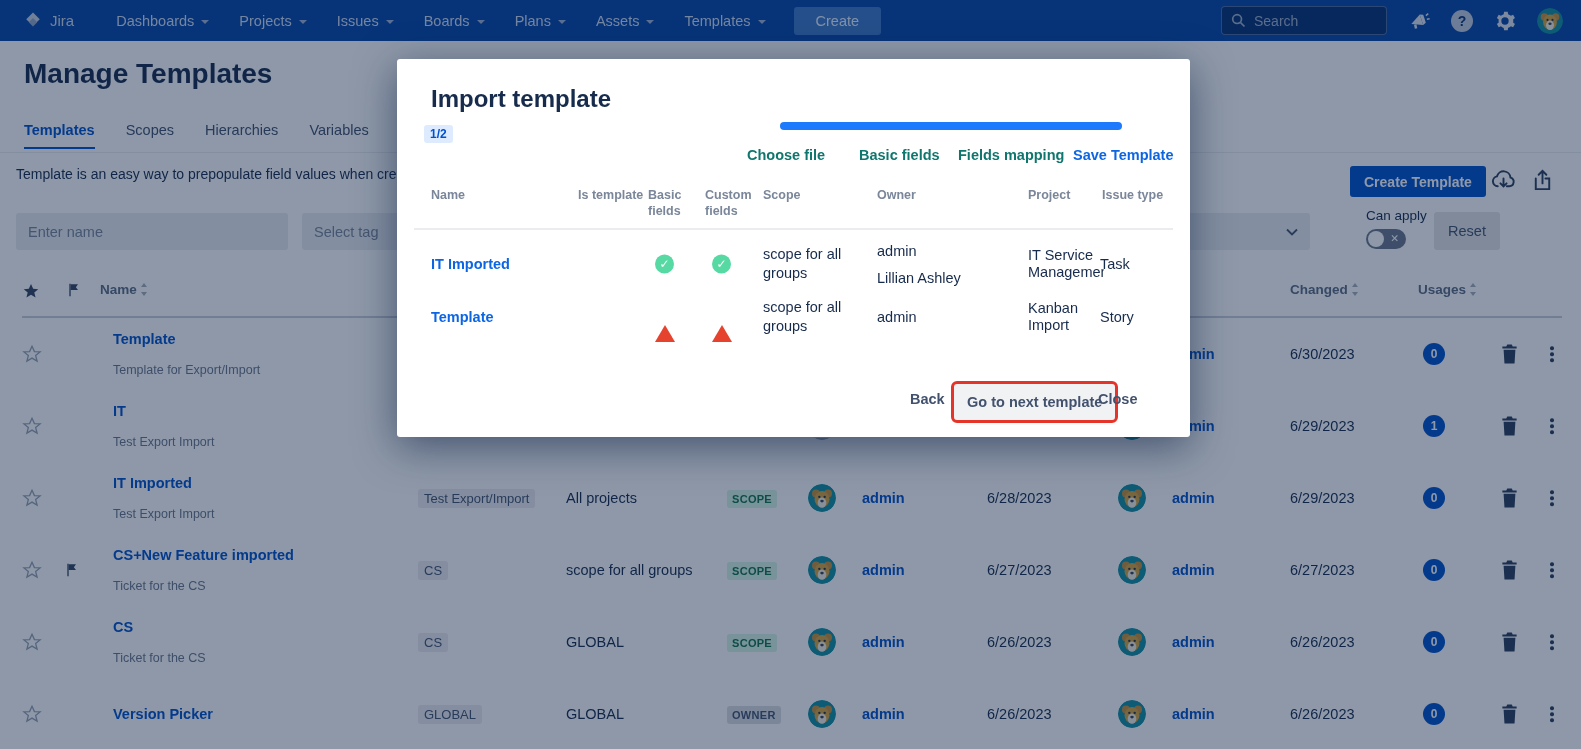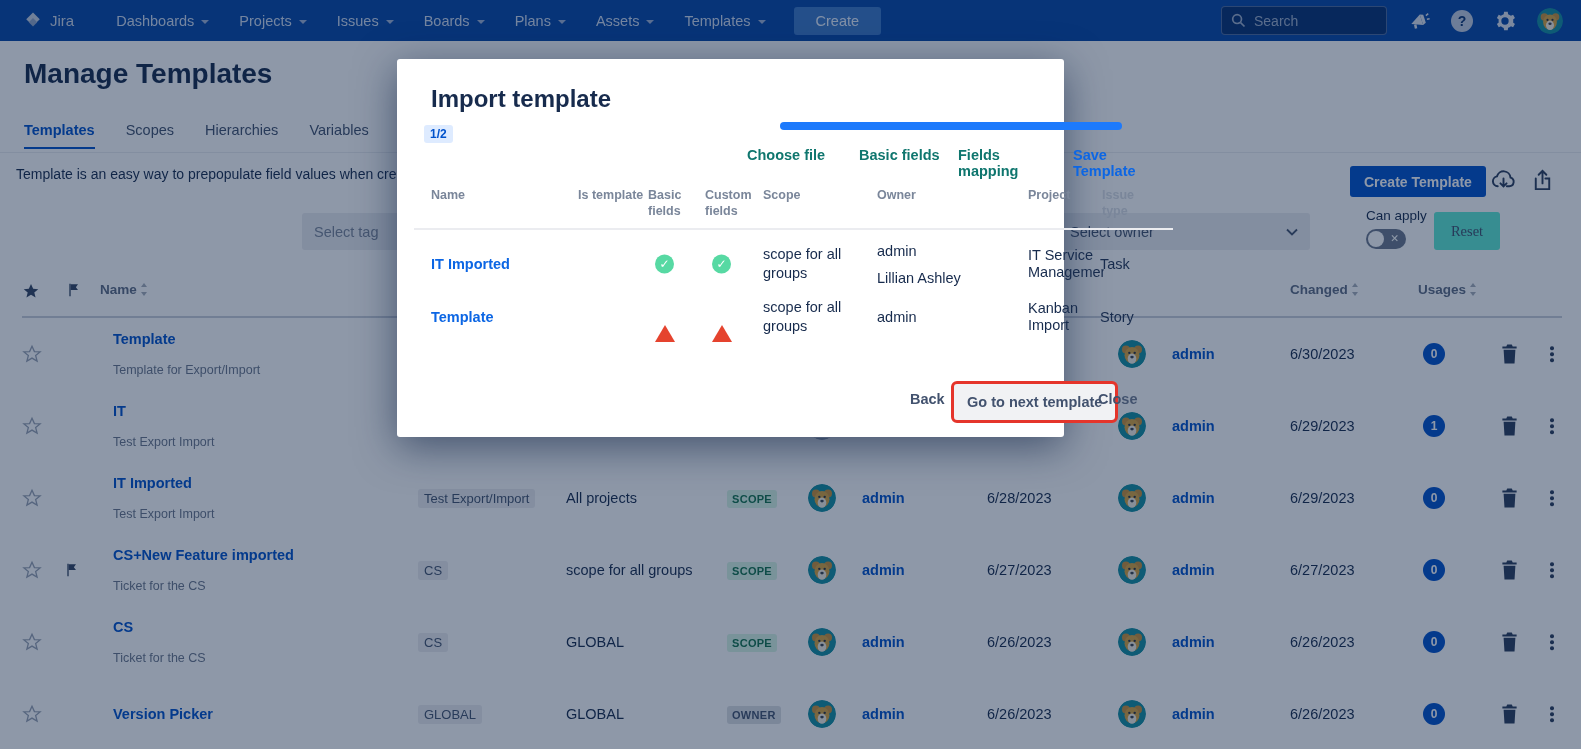--- a/index.html
+++ b/index.html
@@ -42,22 +42,22 @@
         font-size:14.5px; color:#172B4D; padding:0 12px; font-family:inherit; }
   .tf::placeholder { color:#7A869A; }
   .select { position:absolute; height:37px; background:#EBECF0; border-radius:3px; display:flex;
             align-items:center; padding:0 12px; font-size:14.5px; color:#44546F; cursor:pointer; }
   .select .chev { margin-left:auto; }
   .can-apply-label { position:absolute; left:1366px; top:208px; font-size:13.5px; color:#172B4D; }
   .toggle { position:relative; width:40px; height:20px; background:#6B778C; border-radius:10px; cursor:pointer; }
   .toggle .knob { position:absolute; left:2px; top:2px; width:16px; height:16px; background:#fff; border-radius:50%; }
   .toggle .x { position:absolute; right:7px; top:3px; color:#fff; font-size:10.5px; font-weight:bold; }
   .toggle-filter { position:absolute; left:1366px; top:229px; }
-  .reset-btn { position:absolute; left:1434px; top:212px; width:66px; height:38px; background:#5eead4;
-               border:none; border-radius:3px; color:#42526E; font-size:14.5px; cursor:pointer; font-family:Liberation Serif, serif; }
+  .reset-btn { position:absolute; left:1434px; top:212px; width:66px; height:38px; background:#e5e5e5;
+               border:none; border-radius:3px; color:#42526E; font-size:14.5px; cursor:pointer; font-family:Liberation Sans, sans-serif; }
   .create-template-btn { position:absolute; left:1350px; top:166px; height:31px; background:#0052CC; color:#fff;
                border:none; border-radius:3px; font-size:14px; font-weight:600; padding:0 14px; cursor:pointer; font-family:inherit; }
   .io-ic { position:absolute; top:168px; width:25px; height:25px; cursor:pointer; }
 
   
   .th { position:absolute; top:282px; font-size:13.5px; font-weight:600; color:#5E6C84;
         display:flex; align-items:center; gap:3px; }
   .hdr-divider { position:absolute; left:22px; top:316px; width:1540px; height:2px; background:#C9CFDA; }
   .rows { position:absolute; left:0; top:318px; width:1581px; }
   .row { position:relative; height:72px; }
@@ -81,21 +81,21 @@
   .c-usages { left:1423px; }
   .usage-badge { width:22px; height:22px; border-radius:50%; background:#0052CC; color:#fff;
                  font-size:12px; font-weight:700; display:flex; align-items:center; justify-content:center; }
   .c-trash { left:1500px; cursor:pointer; } .c-kebab { left:1546px; cursor:pointer; }
   .kebab { display:flex; flex-direction:column; gap:2.5px; padding:4px; }
   .kebab i { width:3.5px; height:3.5px; border-radius:50%; background:#2C3E5D; }
   .av28 { width:28px; height:28px; border-radius:50%; overflow:hidden; display:block; }
 
   
   .blanket { position:absolute; inset:0; background:rgba(9,30,66,0.46); z-index:40; }
-  .modal { position:absolute; left:397px; top:59px; width:667px; height:378px; background:#fff;
+  .modal { position:absolute; left:397px; top:59px; width:793px; height:378px; background:#fff;
            border-radius:3px; box-shadow:0 10px 40px rgba(9,30,66,0.55); z-index:50; }
   .m-title { position:absolute; left:34px; top:26px; font-size:24px; font-weight:600; color:#172B4D; }
   .m-counter { position:absolute; left:27px; top:66px; background:#DEEBFF; color:#0052CC;
                font-size:12px; font-weight:700; padding:2px 6px; border-radius:3px; }
   .m-progress { position:absolute; left:383px; top:63px; width:342px; height:8px; background:#1D7AFC; border-radius:4px; }
   .m-step { position:absolute; top:88px; font-size:14.5px; font-weight:600; color:#0f766e; cursor:pointer; }
   .m-step.active { color:#0C66E4; }
   .m-col { position:absolute; top:128px; font-size:12.5px; font-weight:600; color:#7A869A; line-height:16px; }
   .m-divider { position:absolute; left:17px; top:169px; width:759px; height:2px; background:#EBECF0; }
   .mrow { position:absolute; left:0; width:793px; height:53px; }
@@ -236,20 +236,21 @@
     <div class="tab active">Templates</div>
     <div class="tab">Scopes</div>
     <div class="tab">Hierarchies</div>
     <div class="tab">Variables</div>
     <div class="tab">Tags</div>
     <div class="tab">Che</div>
   </div>
   <div class="tabs-divider"></div>
   <p class="page-desc">Template is an easy way to prepopulate field values when creat</p>
 
+  <input class="tf" style="left: 16px; top: 213px; width: 272px;" placeholder="Enter name">
   <input class="tf" style="left: 302px; top: 213px; width: 258px;" placeholder="Select tag">
   <div class="select" style="left:1058px; top:213px; width:252px;">
     <span>Select owner</span>
     <svg class="chev" width="12" height="8" viewBox="0 0 12 8">
       <path d="M1 1.5l5 5 5-5" fill="none" stroke="#44546F" stroke-width="1.8"></path>
     </svg>
   </div>
   <div class="can-apply-label">Can apply</div>
   <div class="toggle toggle-filter">
     <span class="knob"></span>

